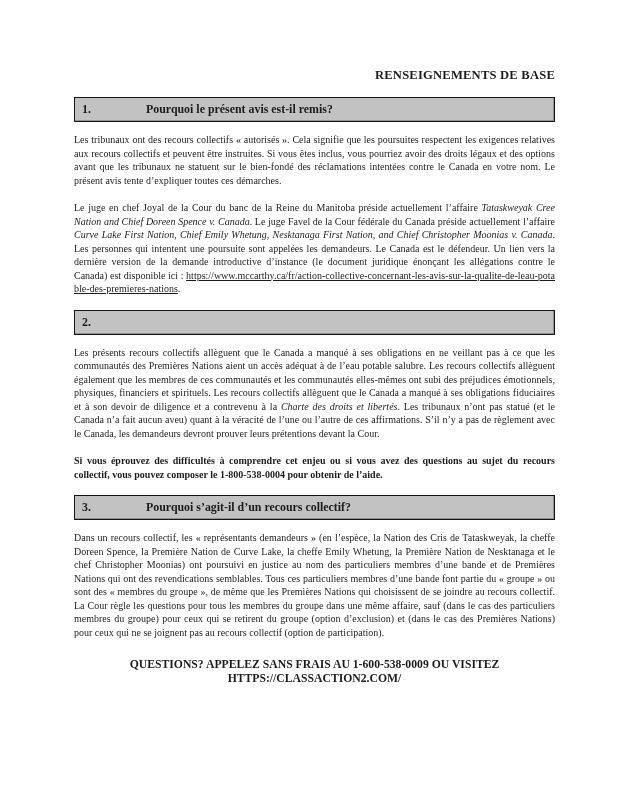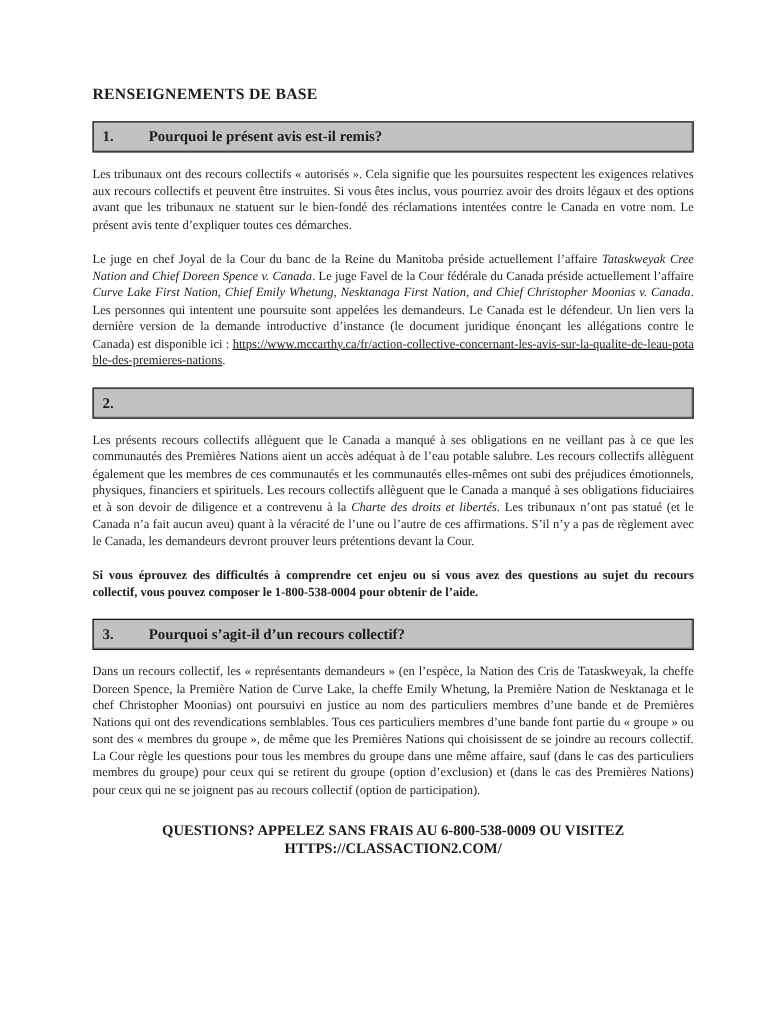--- a/index.html
+++ b/index.html
@@ -19,21 +19,21 @@
   }
   .content {
     position: absolute;
     left: 74px;
     top: 68px;
     width: 481px;
   }
   .doc-title {
     font-size: 12.6px;
     font-weight: bold;
-    text-align: left;
+    text-align: right;
     letter-spacing: 0.2px;
     line-height: 15px;
     margin: 0 0 9px 0;
   }
   .qbox {
     display: flex;
     align-items: baseline;
     background: #c2c2c2;
     border: 1.5px solid #141414;
     box-shadow: inset -1px -1px 0 rgba(0,0,0,0.25);
@@ -42,20 +42,21 @@
     font-weight: bold;
     font-size: 11.9px;
     line-height: 14px;
   }
   .qnum {
     flex: none;
     width: 37px;
   }
   .qheading {
     flex: 1;
+    margin-left: 27px;
   }
   p.body {
     font-size: 10px;
     line-height: 13.5px;
     text-align: justify;
     margin: 0 0 14px 0;
   }
   p.body.note {
     font-weight: bold;
   }
@@ -104,18 +105,18 @@
     <p class="body note">Si vous éprouvez des difficultés à comprendre cet enjeu ou si vous avez des questions au sujet du recours collectif, vous pouvez composer le 1-800-538-0004 pour obtenir de l’aide.</p>
 
     <div class="qbox">
       <span class="qnum">3.</span>
       <span class="qheading">Pourquoi s’agit-il d’un recours collectif?</span>
     </div>
 
     <p class="body">Dans un recours collectif, les « représentants demandeurs » (en l’espèce, la Nation des Cris de Tataskweyak, la cheffe Doreen Spence, la Première Nation de Curve Lake, la cheffe Emily Whetung, la Première Nation de Nesktanaga et le chef Christopher Moonias) ont poursuivi en justice au nom des particuliers membres d’une bande et de Premières Nations qui ont des revendications semblables. Tous ces particuliers membres d’une bande font partie du « groupe » ou sont des « membres du groupe », de même que les Premières Nations qui choisissent de se joindre au recours collectif. La Cour règle les questions pour tous les membres du groupe dans une même affaire, sauf (dans le cas des particuliers membres du groupe) pour ceux qui se retirent du groupe (option d’exclusion) et (dans le cas des Premières Nations) pour ceux qui ne se joignent pas au recours collectif (option de participation).</p>
 
     <div class="footer">
-      <div>QUESTIONS? APPELEZ SANS FRAIS AU 6-800-538-0009 OU VISITEZ</div>
+      <div>QUESTIONS? APPELEZ SANS FRAIS AU 1-600-538-0009 OU VISITEZ</div>
       <div>HTTPS://CLASSACTION2.COM/</div>
     </div>
 
   </div>
 </div>
 
 </body></html>

